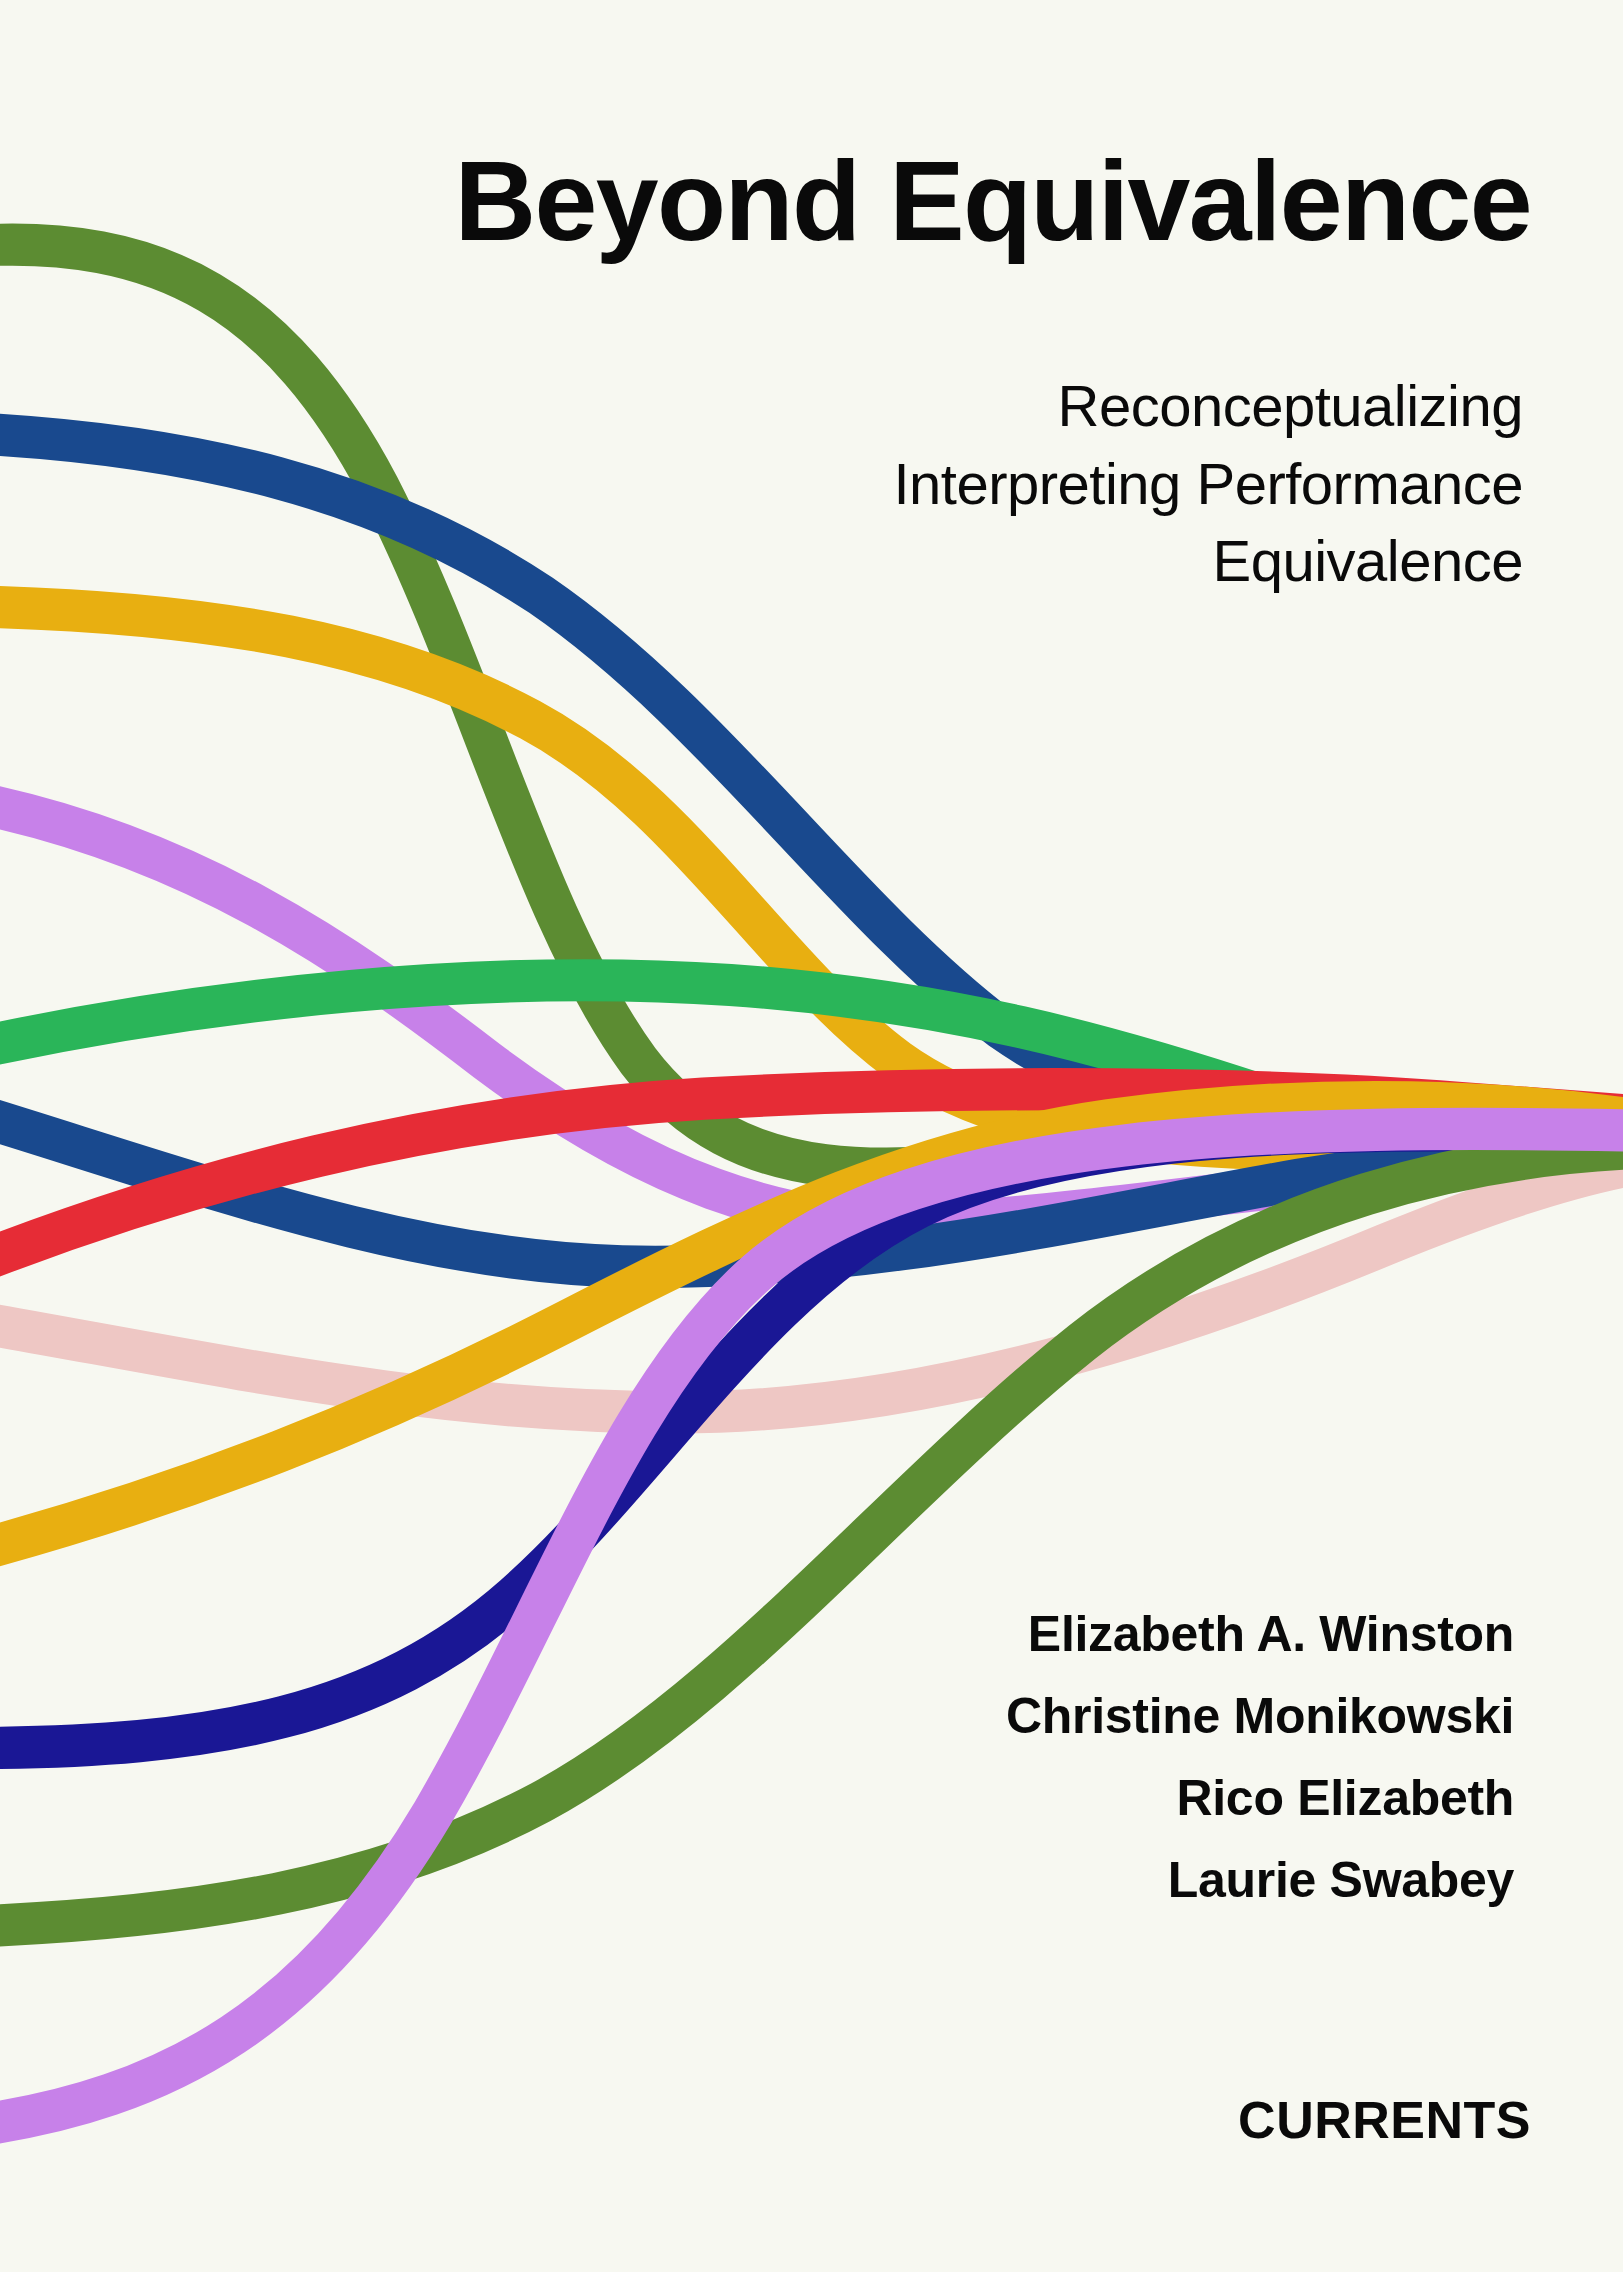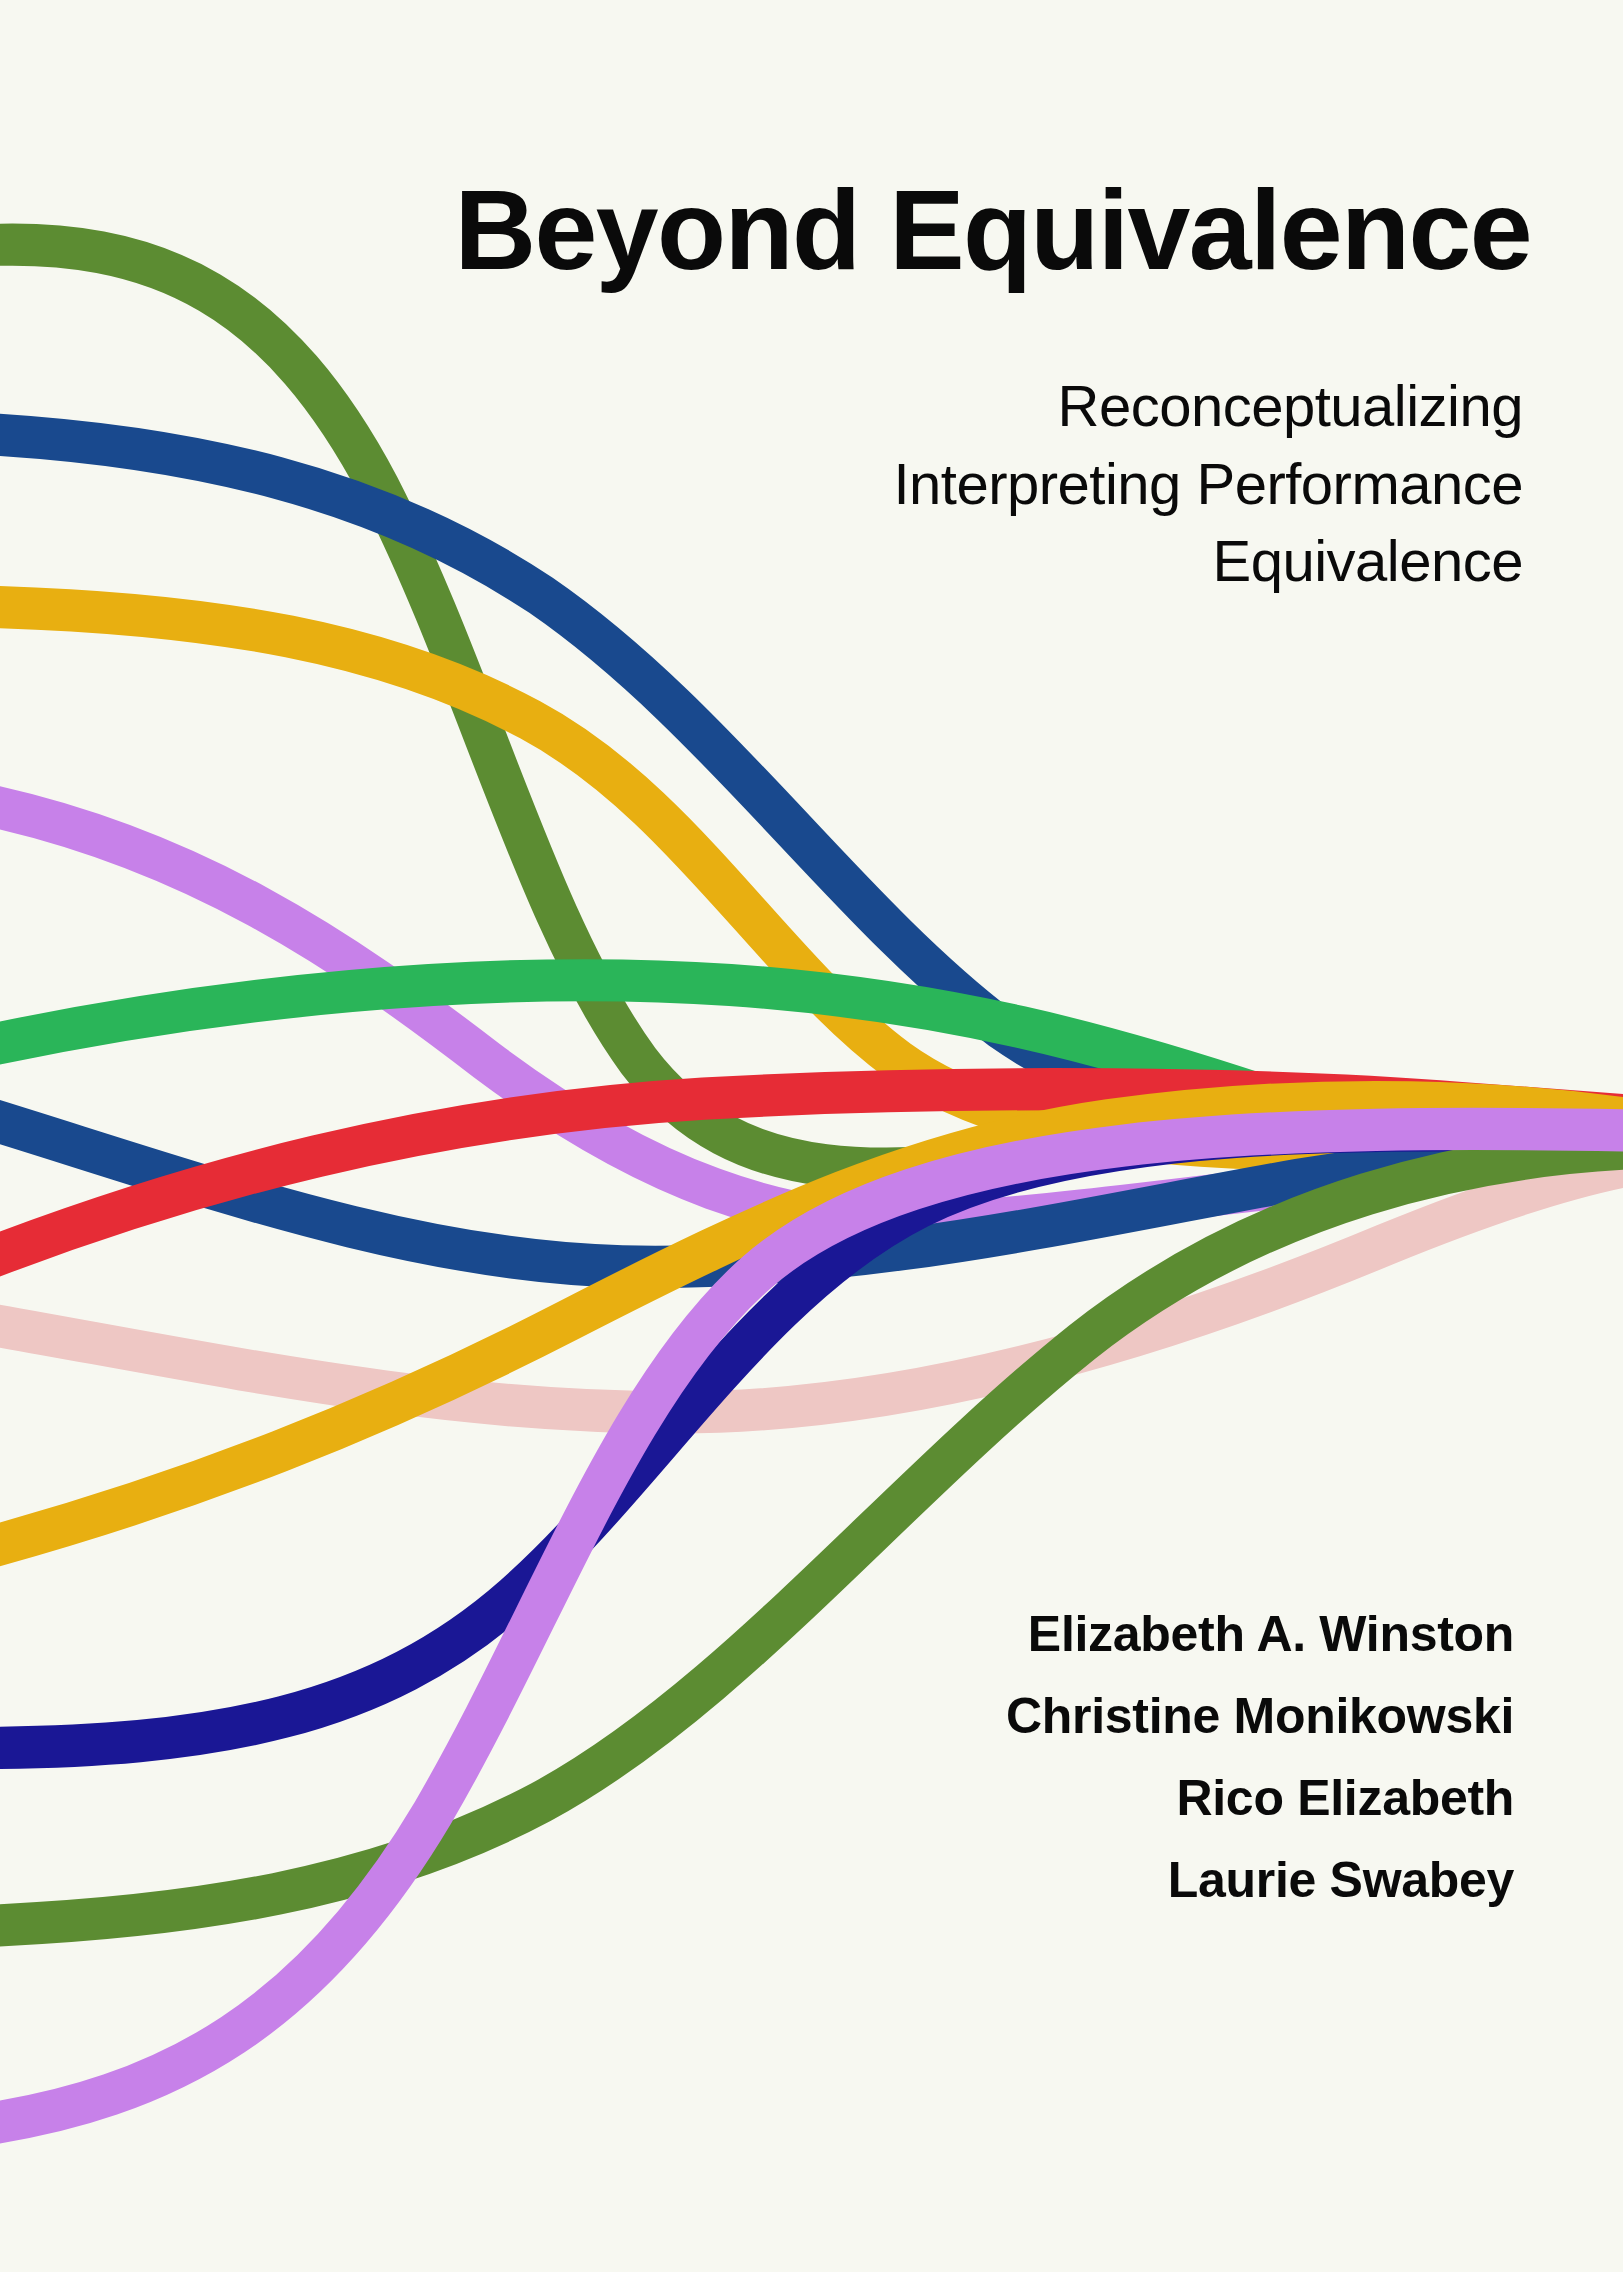--- a/index.html
+++ b/index.html
@@ -26,21 +26,21 @@
     mix-blend-mode: multiply;
     isolation: isolate;
   }
   #text-layer {
     position: absolute;
     inset: 0;
     z-index: 5;
   }
   .title-block {
     position: absolute;
-    top: 174px;
+    top: 145px;
     right: 92px;
     width: 1190px;
     text-align: right;
   }
   .cover-title {
     margin: 0;
     font-size: 113px;
     line-height: 1.0;
     font-weight: 700;
     letter-spacing: -1.6px;
@@ -155,16 +155,19 @@
       <p class="subtitle-line">Equivalence</p>
     </div>
 
     <div class="authors-block">
       <p class="author-line">Elizabeth A. Winston</p>
       <p class="author-line">Christine Monikowski</p>
       <p class="author-line">Rico Elizabeth</p>
       <p class="author-line">Laurie Swabey</p>
     </div>
 
+    <div class="imprint-block">
+      <p class="imprint-text">CURRENTS</p>
+    </div>
 
   </div>
 </div>
 
 
 </body></html>

